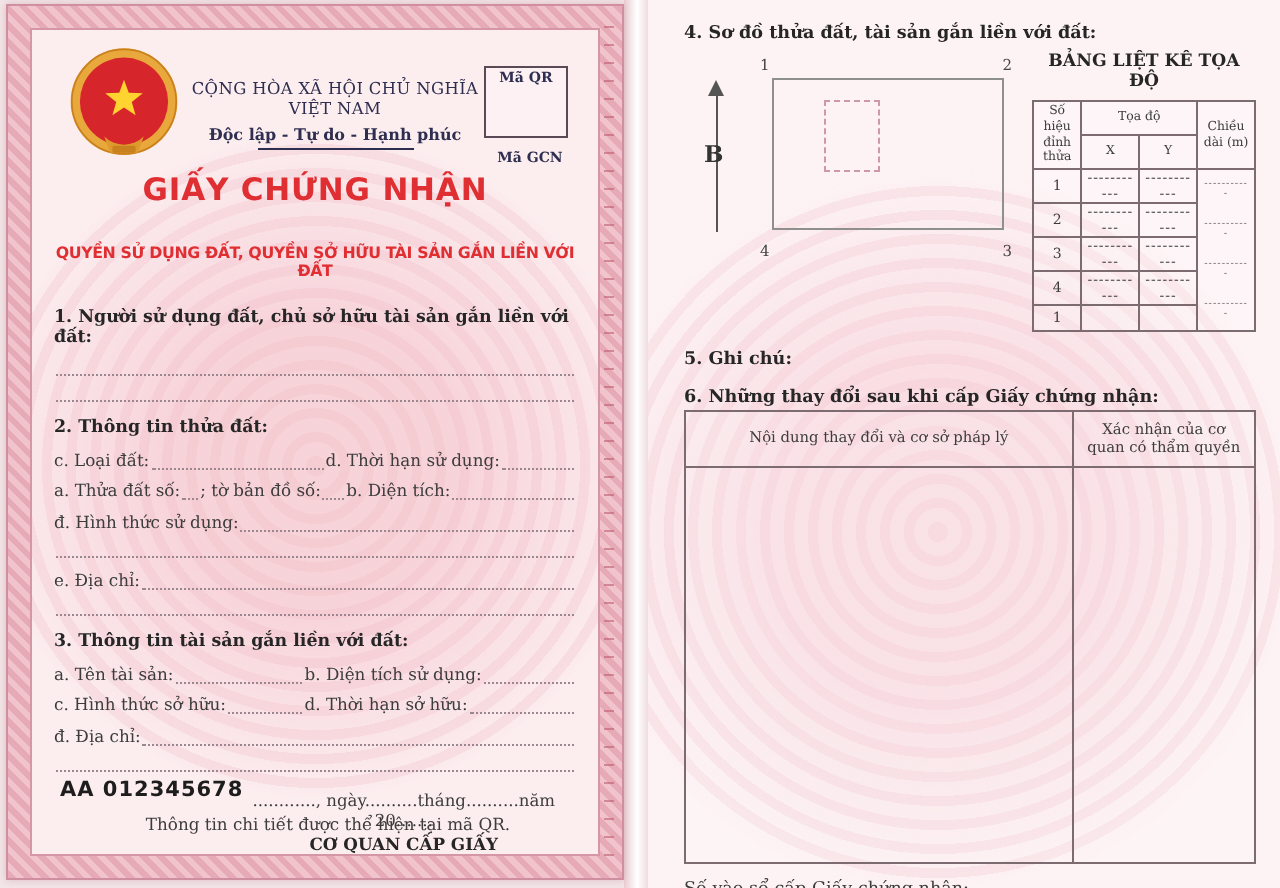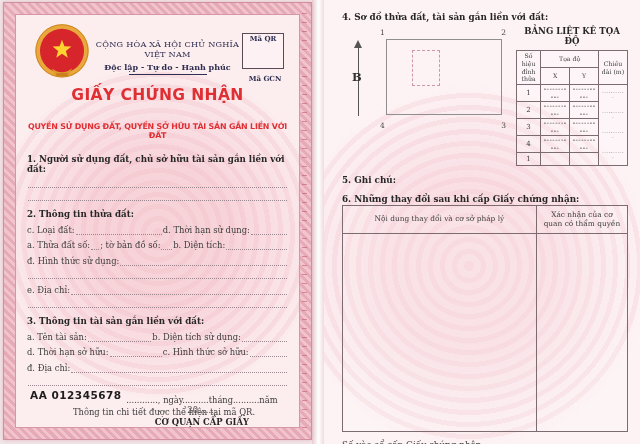--- a/index.html
+++ b/index.html
@@ -190,26 +190,26 @@
           <div class="grp" style="flex:0 0 48%;">
             <span class="lbl">a. Tên tài sản:</span>
             <span class="leader"></span>
           </div>
           <div class="grp" style="flex:1;">
             <span class="lbl">b. Diện tích sử dụng:</span>
             <span class="leader"></span>
           </div>
         </div>
         <div class="frow">
+          <div class="grp" style="flex:0 0 48%;">
+            <span class="lbl">c. Hình thức sở hữu:</span>
+            <span class="leader"></span>
+          </div>
           <div class="grp" style="flex:1;">
             <span class="lbl">d. Thời hạn sở hữu:</span>
-            <span class="leader"></span>
-          </div>
-          <div class="grp" style="flex:0 0 48%;">
-            <span class="lbl">c. Hình thức sở hữu:</span>
             <span class="leader"></span>
           </div>
         </div>
         <div class="frow">
           <span class="lbl">đ. Địa chỉ:</span>
           <span class="leader"></span>
         </div>
         <div class="frow full">
             <span class="leader"></span>
           </div>

